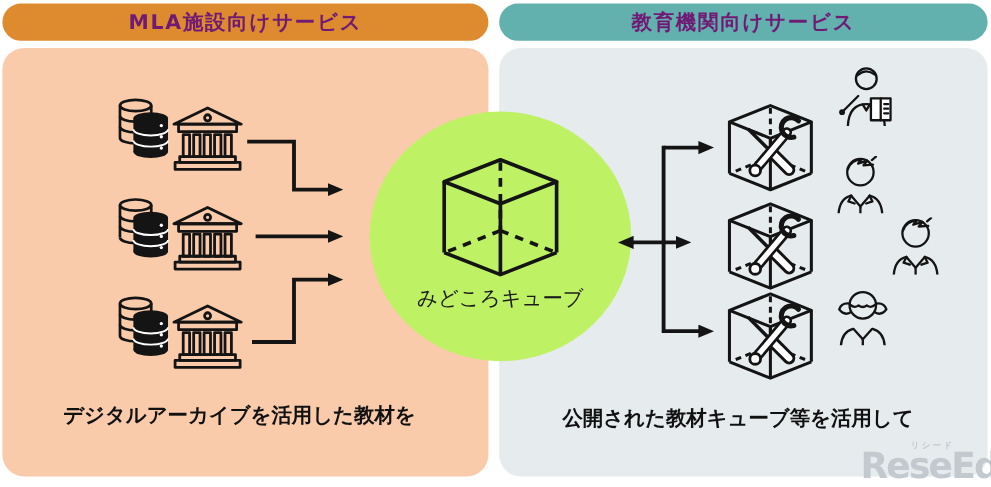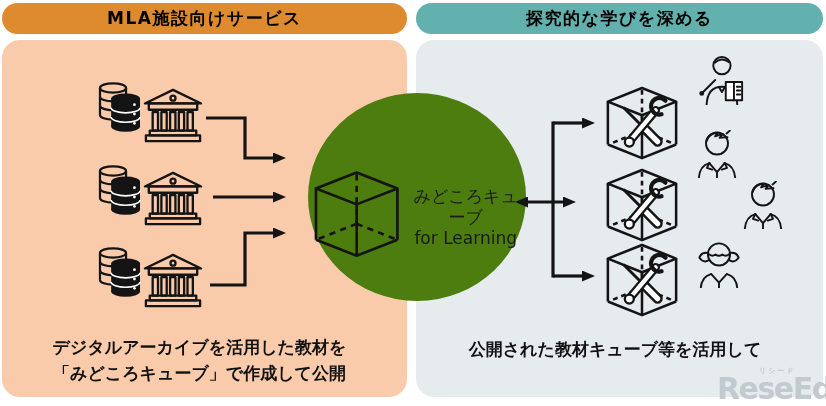--- a/index.html
+++ b/index.html
@@ -2,29 +2,29 @@
 <html style="--mla-header: #de8b2f; --mla-panel: #facbab; --edu-header: #63b1ae; --edu-panel: #e6ebed; --line: #141414; --watermark: #c2c9cf;"><head>
 <meta charset="utf-8">
 <style>
   html,body{margin:0;padding:0;background:#fff;}
   .canvas{position:relative;width:826px;height:406px;background:#fff;overflow:hidden;
           font-family:"DejaVu Sans","Liberation Sans",sans-serif;}
   .pill{position:absolute;top:3px;height:31px;border-radius:16px;
         display:flex;align-items:center;justify-content:center;}
   .pill-left{left:2px;width:405px;background:var(--mla-header,#de8b2f);}
   .pill-right{left:416px;width:407px;background:var(--edu-header,#63b1ae);}
-  .pill-label{color:#000000;font-size:17px;font-weight:bold;letter-spacing:1.5px;}
+  .pill-label{color:#701a75;font-size:17px;font-weight:bold;letter-spacing:1.5px;}
   .panel{position:absolute;top:40px;height:357px;border-radius:18px;}
   .panel-left{left:2px;width:405px;background:var(--mla-panel,#facbab);}
   .panel-right{left:416px;width:407px;background:var(--edu-panel,#e6ebed);}
   .src-group{position:absolute;left:95px;width:112px;height:68px;}
   .src-group .db{position:absolute;left:0;top:0;width:50px;height:54px;}
   .src-group .museum{position:absolute;left:47px;top:7px;width:62px;height:60px;}
-  .circle{position:absolute;left:308px;top:93px;width:218px;height:208px;background:#4d7c0f;
-          border-radius:50%;display:flex;flex-direction:row;align-items:center;
+  .circle{position:absolute;left:308px;top:93px;width:218px;height:208px;background:#bef264;
+          border-radius:50%;display:flex;flex-direction:column;align-items:center;
           padding-top:36px;box-sizing:border-box;}
   .wirecube{width:112px;height:106px;}
   .circle-label{text-align:center;font-size:17px;font-weight:500;color:#1a1a1a;
                 line-height:21px;margin-top:4px;}
   .matcube{position:absolute;left:601px;width:82px;height:78px;}
   .person{position:absolute;}
   .caption{position:absolute;text-align:center;font-size:17px;font-weight:600;
            color:#111;line-height:26px;}
   .caption-left{left:2px;top:334px;width:395px;}
   .caption-right{left:416px;top:336px;width:398px;}
@@ -150,21 +150,21 @@
     </symbol>
   </defs>
 </svg>
 
 <div class="canvas">
 
   <div class="pill pill-left">
     <span class="pill-label">MLA施設向けサービス</span>
   </div>
   <div class="pill pill-right">
-    <span class="pill-label">探究的な学びを深める</span>
+    <span class="pill-label">教育機関向けサービス</span>
   </div>
 
   <div class="panel panel-left"></div>
   <div class="panel panel-right"></div>
 
   <div class="src-group" style="top:80px">
     <svg class="db">
         <use href="#sym-db"></use>
       </svg>
     <svg class="museum">
@@ -187,21 +187,20 @@
         <use href="#sym-museum"></use>
       </svg>
   </div>
 
   <div class="circle">
     <svg class="wirecube">
         <use href="#sym-wirecube"></use>
       </svg>
     <div class="circle-label">
       <div>みどころキューブ</div>
-      <div>for Learning</div>
     </div>
   </div>
 
   <svg class="matcube" style="top:86px">
       <use href="#sym-cubetools"></use>
     </svg>
   <svg class="matcube" style="top:168px">
       <use href="#sym-cubetools"></use>
     </svg>
   <svg class="matcube" style="top:243px">
@@ -233,21 +232,20 @@
       <path d="M210,285 H245 V233 H274" marker-end="url(#ah)"></path>
       <path d="M527,202 H564" marker-start="url(#ah)" marker-end="url(#ah)"></path>
       <path d="M553,121.5 V277.5"></path>
       <path d="M553,123 H583" marker-end="url(#ah)"></path>
       <path d="M553,276 H583" marker-end="url(#ah)"></path>
     </g>
   </svg>
 
   <div class="caption caption-left">
     <div>デジタルアーカイブを活用した教材を</div>
-    <div>「みどころキューブ」で作成して公開</div>
   </div>
   <div class="caption caption-right">
     <div>公開された教材キューブ等を活用して</div>
   </div>
 
   <div class="watermark">
     <span class="wm-ruby">リシード</span>
     <span class="wm-text">ReseEd</span>
   </div>
 

